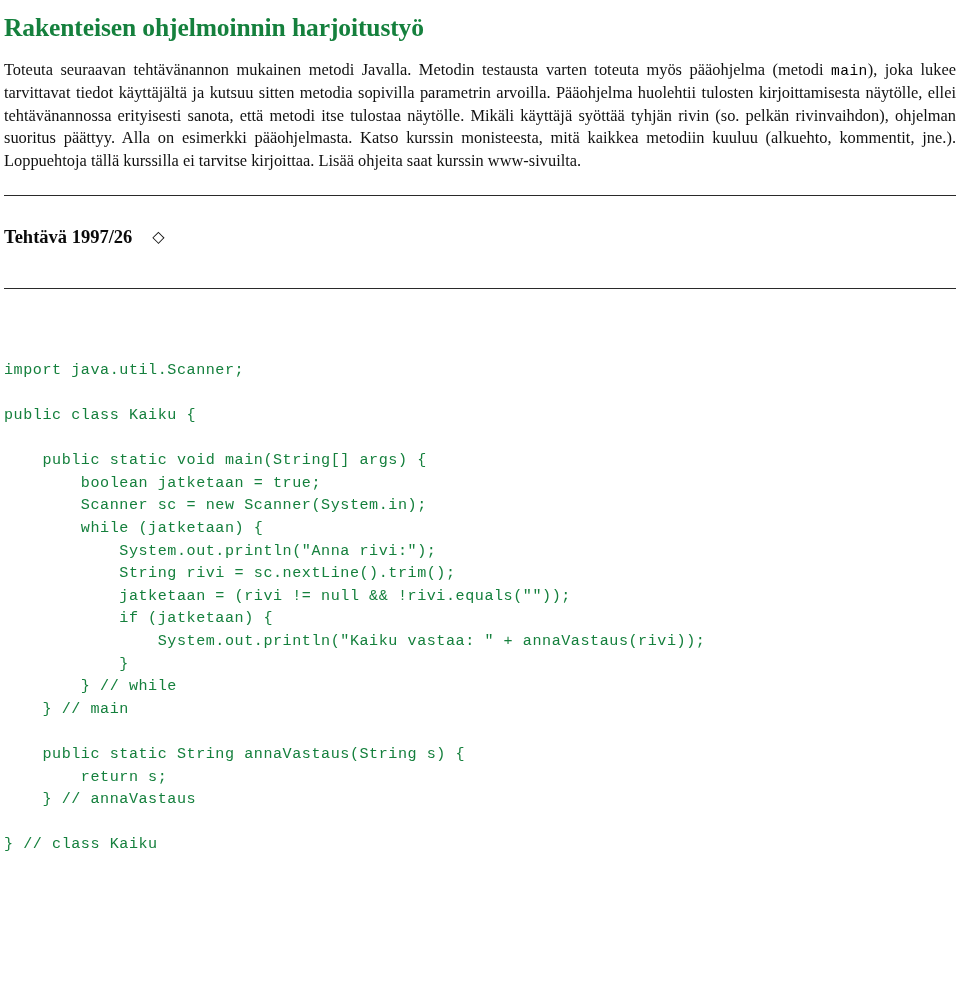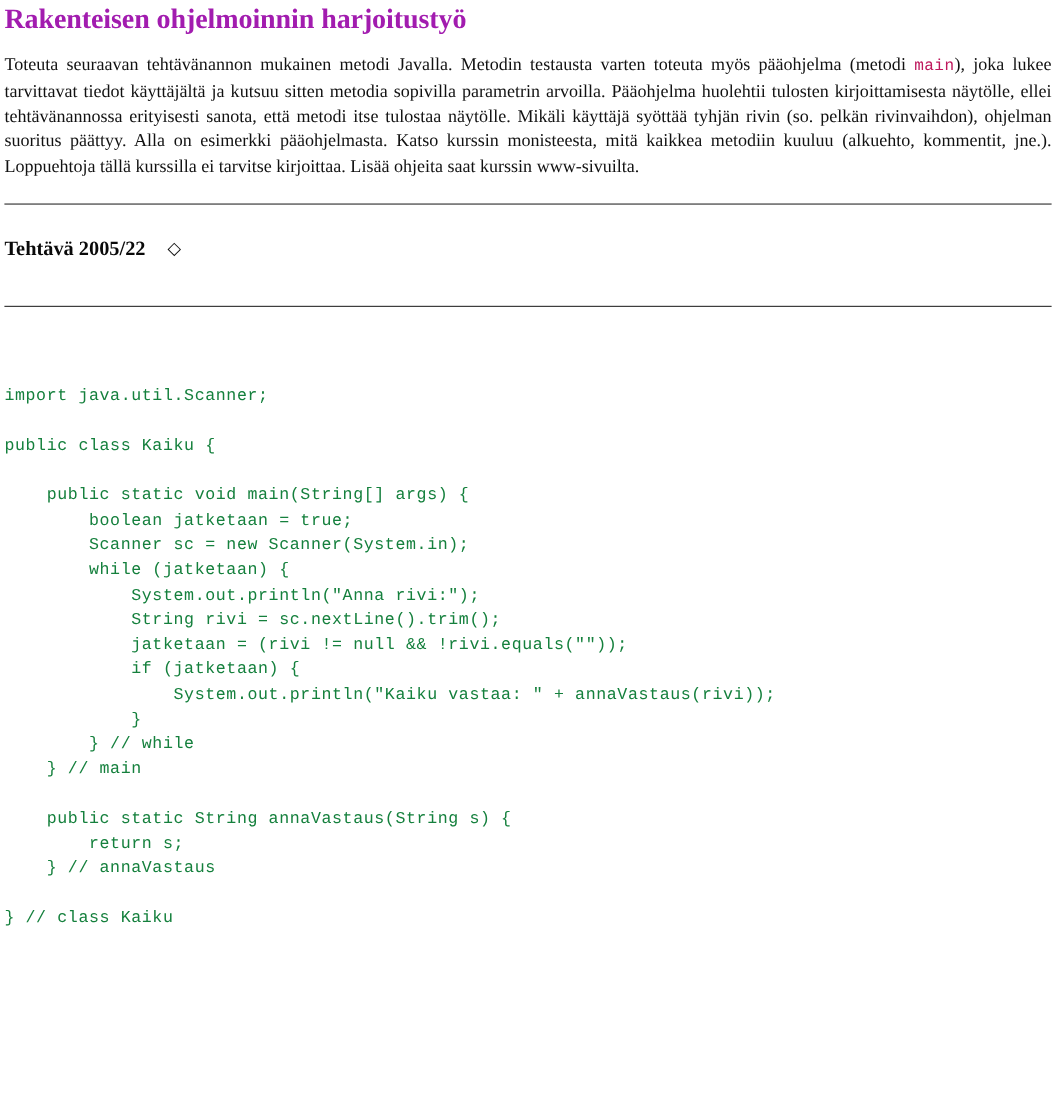--- a/index.html
+++ b/index.html
@@ -25,22 +25,22 @@
     padding: 2px 4px 0 4px;
   }
 
   
   .doc-title {
     font-family: "Liberation Serif", "DejaVu Serif", serif;
     font-weight: bold;
     font-size: 25.5px;
     line-height: 1.08;
     letter-spacing: -0.1px;
-    margin: 1px 0 0 0;
-    color: #a21caf;
+    margin: 12px 0 0 0;
+    color: #15803d;
   }
   .section-heading {
     font-family: "Liberation Serif", "DejaVu Serif", serif;
     font-weight: bold;
     font-size: 18.5px;
     line-height: 1.1;
     margin: 0;
     color: #0a0a0a;
     display: flex;
     align-items: center;
@@ -62,21 +62,21 @@
     text-justify: inter-word;
     margin: 0;
     hyphens: manual;
     color: #111111;
   }
 
   code, .mono {
     font-family: "Liberation Mono", "DejaVu Sans Mono", monospace;
     font-size: 14.6px;
     letter-spacing: 0.4px;
-    color: #be185d;
+    color: #000000;
   }
 
   
   hr.rule {
     border: none;
     border-top: 1.6px solid #2a2a2a;
     margin: 0;
     height: 0;
     width: 952px;
   }
@@ -116,21 +116,21 @@
 
     <p class="body-text"><span>Toteuta seuraavan tehtävänannon mukainen metodi Javalla. Metodin testausta varten toteuta myös pääohjelma (metodi </span><code class="mono">main</code><span>), joka lukee tarvittavat tiedot käyttäjältä ja kutsuu sitten metodia sopivilla parametrin arvoilla. Pääohjelma huolehtii tulosten kirjoittamisesta näytölle, ellei tehtävänannossa erityisesti sanota, että metodi itse tulostaa näytölle. Mikäli käyttäjä syöttää tyhjän rivin (so. pelkän rivinvaihdon), ohjelman suoritus päättyy. Alla on esimerkki pääohjelmasta. Katso kurssin monisteesta, mitä kaikkea metodiin kuuluu (alkuehto, kommentit, jne.). Loppuehtoja tällä kurssilla ei tarvitse kirjoittaa. Lisää ohjeita saat kurssin www-sivuilta.</span></p>
 
     <div class="gap-rule1"></div>
 
     <hr class="rule">
 
     <div class="gap-after-rule1"></div>
 
     <h2 class="section-heading">
-        <span>Tehtävä 2005/22</span>
+        <span>Tehtävä 1997/26</span>
         <span class="diamond">◇</span>
       </h2>
 
     <div class="gap-heading-body"></div>
 
 
     <div class="gap-rule2"></div>
 
     <hr class="rule">
 

